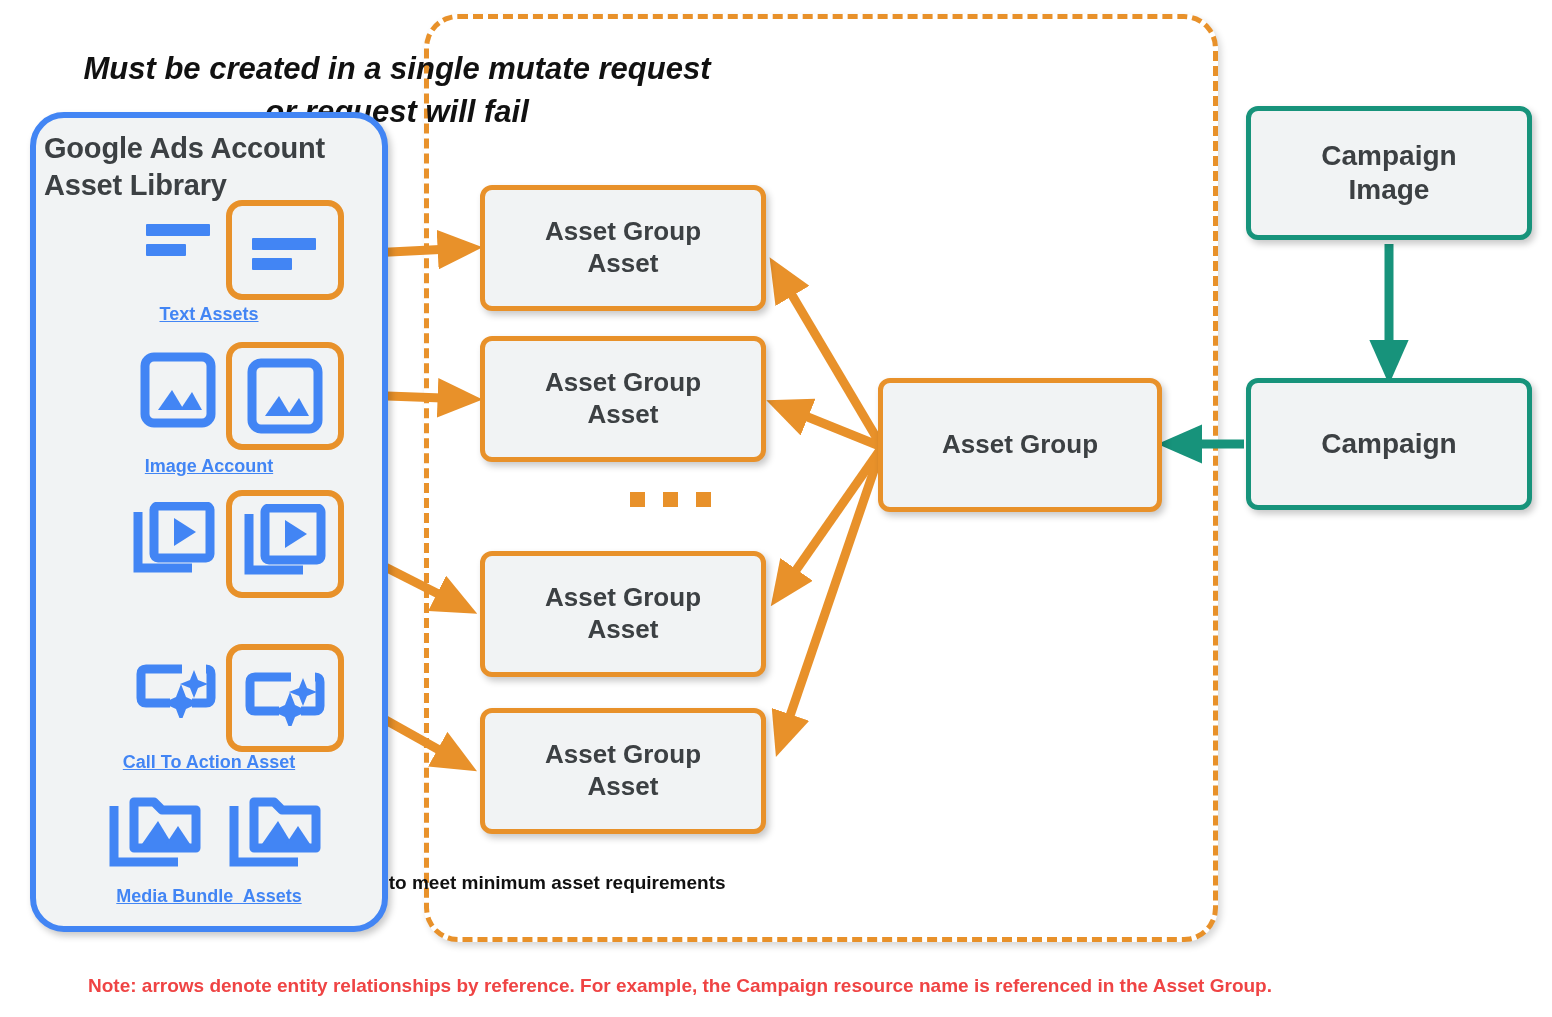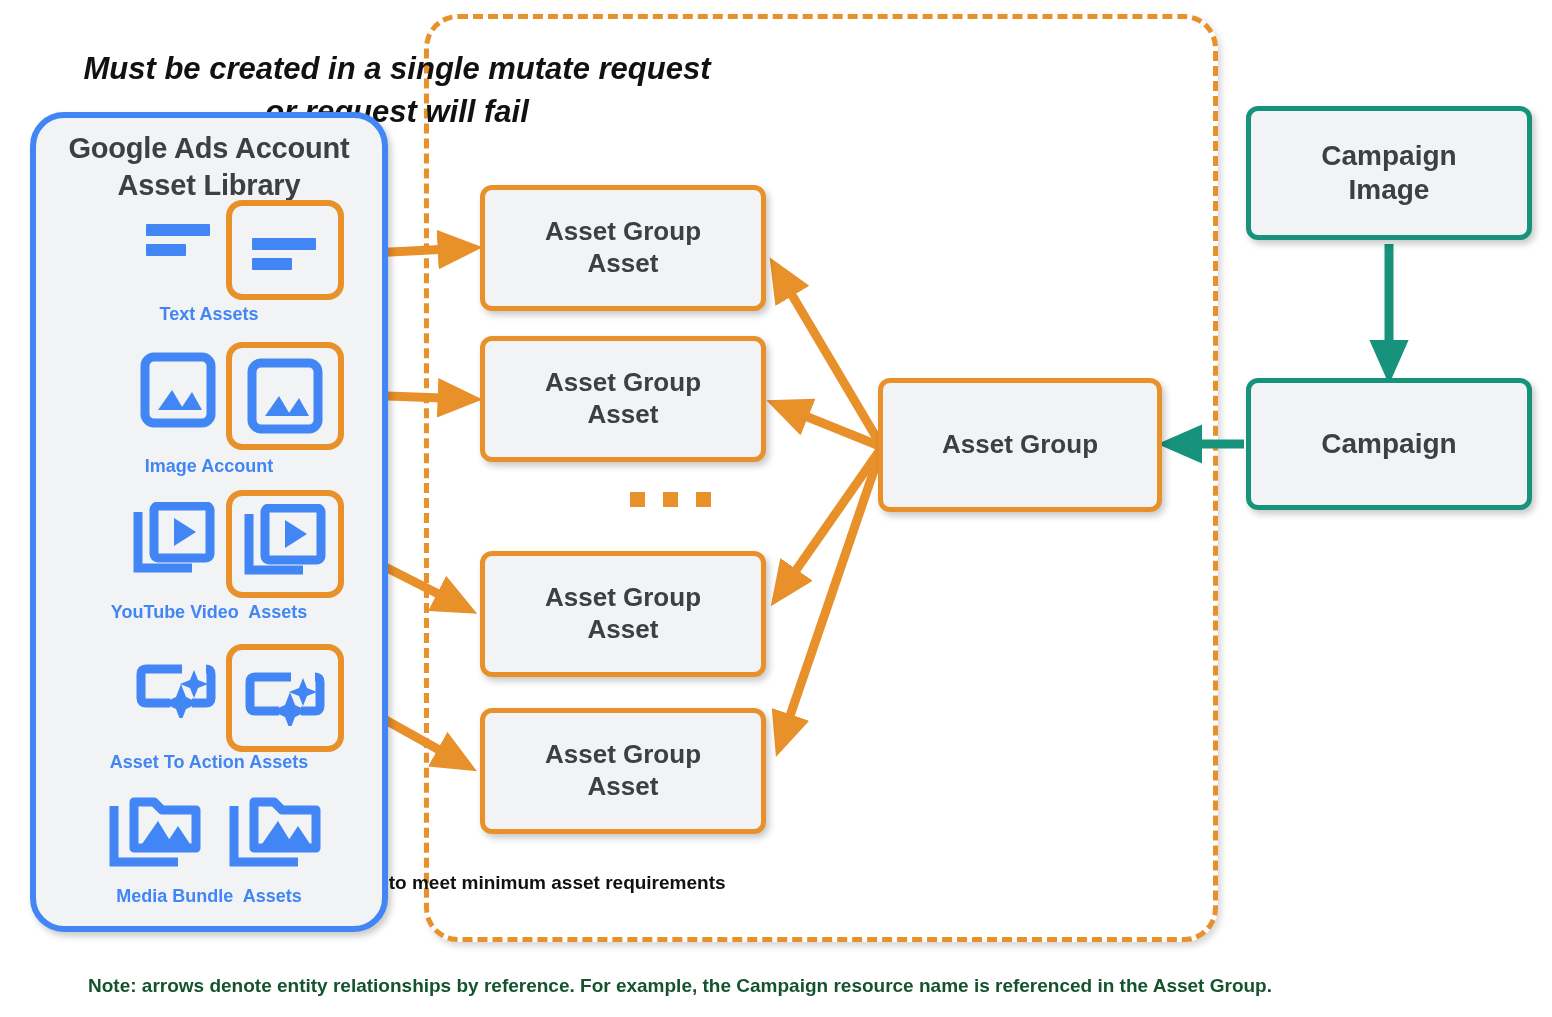--- a/index.html
+++ b/index.html
@@ -15,42 +15,43 @@
   .library-panel{
     position:absolute;left:30px;top:112px;width:358px;height:820px;
     background:#f1f3f4;
     border:6px solid var(--blue);
     border-radius:34px;
     box-sizing:border-box;
     box-shadow:3px 4px 7px rgba(0,0,0,.22);
     z-index:3;
   }
   .library-title{
-    position:absolute;left:0;top:12px;width:100%;
-    text-align:center;
+    position:absolute;left:8px;top:12px;width:100%;
+    text-align:left;
     font-size:29px;font-weight:700;color:#3c4043;
     line-height:1.26;
     letter-spacing:-.2px;
   }
   .asset-row{position:absolute;left:0;width:100%;}
   .asset-icons{position:relative;height:92px;}
   .icon-plain{position:absolute;left:108px;top:0;}
   .icon-boxed{
     position:absolute;left:190px;top:-10px;
     width:118px;height:100px;
     border:6px solid var(--orange);
     border-radius:16px;
     box-sizing:border-box;
     display:flex;align-items:center;justify-content:center;
   }
   .asset-label{
     text-align:center;width:100%;
     font-size:18px;font-weight:700;color:var(--blue);
     margin-top:2px;
     white-space:pre;
+    text-decoration:underline;
   }
 
   
   .mutate-panel{
     position:absolute;left:424px;top:14px;width:794px;height:928px;
     border:5px dashed var(--orange);
     border-radius:34px;
     box-sizing:border-box;
     background:#ffffff;
     z-index:1;
@@ -101,21 +102,21 @@
   .ellipsis{position:absolute;left:630px;top:492px;display:flex;gap:18px;z-index:4;}
   .ellipsis i{display:block;width:15px;height:15px;background:var(--orange);}
 
   
   #wires{position:absolute;left:0;top:0;width:1552px;height:1017px;z-index:2;}
 
   
   .page-note{
     position:absolute;left:0;top:975px;width:1360px;
     text-align:center;
-    font-size:19px;font-weight:700;color:#14532d;
+    font-size:19px;font-weight:700;color:#ef4444;
   }
 </style>
 </head>
 <body>
 
 <div id="stage">
 
   <svg id="wires" viewBox="0 0 1552 1017">
     <defs>
       <marker id="arrO" markerWidth="5" markerHeight="4.4" refX="3.6" refY="2.2" orient="auto">
@@ -207,21 +208,20 @@
           </svg>
         </span>
         <span class="icon-boxed" style="top:-14px;height:108px">
           <svg width="84" height="80" viewBox="0 0 84 80">
             <path d="M6 10 L6 66 L60 66" fill="none" stroke="#4285f4" stroke-width="9" stroke-linecap="butt"></path>
             <rect x="22" y="4" width="56" height="52" rx="4" fill="none" stroke="#4285f4" stroke-width="9"></rect>
             <path d="M42 16 L64 30 L42 44 Z" fill="#4285f4"></path>
           </svg>
         </span>
       </div>
-      <div class="asset-label" style="margin-top:6px">YouTube Video  Assets</div>
     </div>
 
     <div class="asset-row" style="top:532px">
       <div class="asset-icons">
         <span class="icon-plain" style="left:100px;top:12px">
           <svg width="80" height="56" viewBox="0 0 80 56">
             <path d="M46 7 L10 7 Q5 7 5 12 L5 36 Q5 41 10 41 L34 41" fill="none" stroke="#4285f4" stroke-width="9" stroke-linecap="butt"></path>
             <path d="M70 7 Q75 7 75 12 L75 36 Q75 41 70 41 L56 41" fill="none" stroke="#4285f4" stroke-width="9" stroke-linecap="butt"></path>
             <path d="M58 8 L62 18 L72 22 L62 26 L58 36 L54 26 L44 22 L54 18 Z" fill="#4285f4"></path>
             <path d="M45 22 L50 35 L63 41 L50 47 L45 60 L40 47 L27 41 L40 35 Z" fill="#4285f4"></path>
@@ -229,21 +229,21 @@
         </span>
         <span class="icon-boxed" style="top:-6px;height:108px">
           <svg width="80" height="56" viewBox="0 0 80 56">
             <path d="M46 7 L10 7 Q5 7 5 12 L5 36 Q5 41 10 41 L34 41" fill="none" stroke="#4285f4" stroke-width="9" stroke-linecap="butt"></path>
             <path d="M70 7 Q75 7 75 12 L75 36 Q75 41 70 41 L56 41" fill="none" stroke="#4285f4" stroke-width="9" stroke-linecap="butt"></path>
             <path d="M58 8 L62 18 L72 22 L62 26 L58 36 L54 26 L44 22 L54 18 Z" fill="#4285f4"></path>
             <path d="M45 22 L50 35 L63 41 L50 47 L45 60 L40 47 L27 41 L40 35 Z" fill="#4285f4"></path>
           </svg>
         </span>
       </div>
-      <div class="asset-label" style="margin-top:10px">Asset To Action Assets</div>
+      <div class="asset-label" style="margin-top:10px">Call To Action Asset</div>
     </div>
 
     <div class="asset-row" style="top:670px">
       <div class="asset-icons" style="height:96px">
         <span class="icon-plain" style="left:72px;top:0">
           <svg width="96" height="88" viewBox="0 0 96 88">
             <path d="M6 18 L6 74 L70 74" fill="none" stroke="#4285f4" stroke-width="9" stroke-linecap="butt"></path>
             <path d="M26 60 L26 14 L46 14 L54 22 L88 22 L88 60 Z" fill="none" stroke="#4285f4" stroke-width="9" stroke-linejoin="round"></path>
             <path d="M34 56 L50 33 L64 56 Z" fill="#4285f4"></path>
             <path d="M58 56 L70 38 L82 56 Z" fill="#4285f4"></path>

